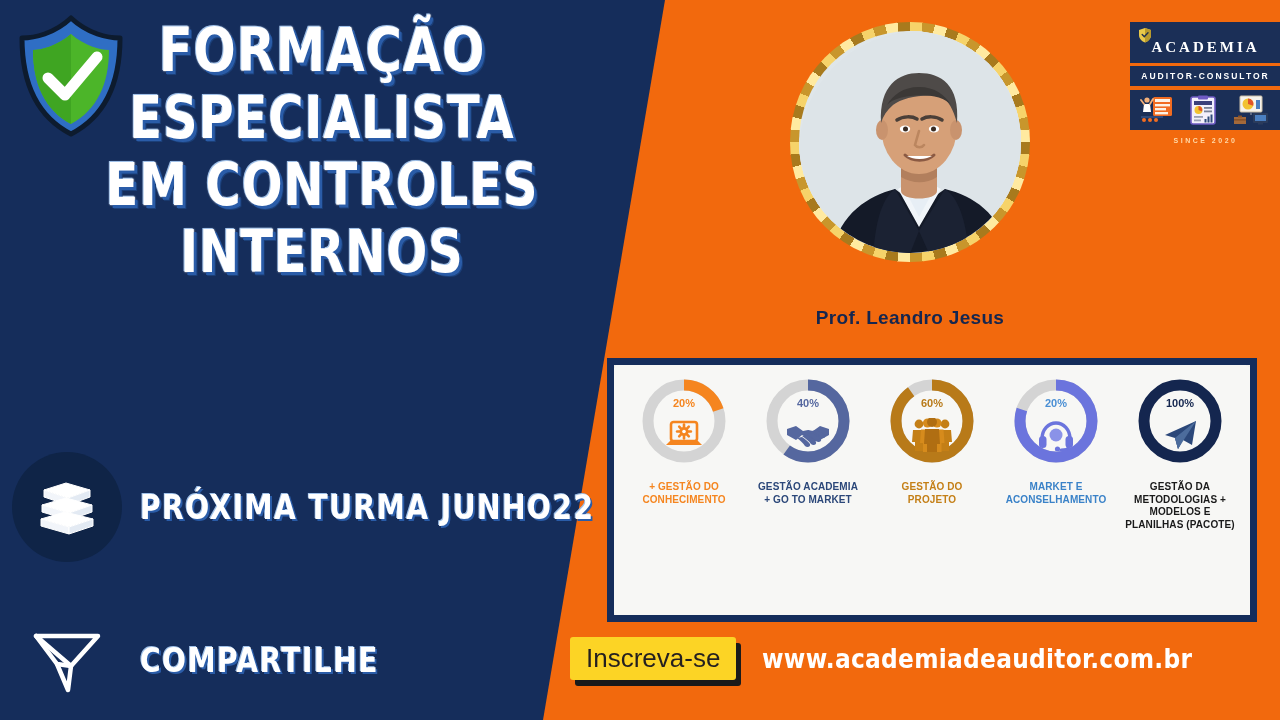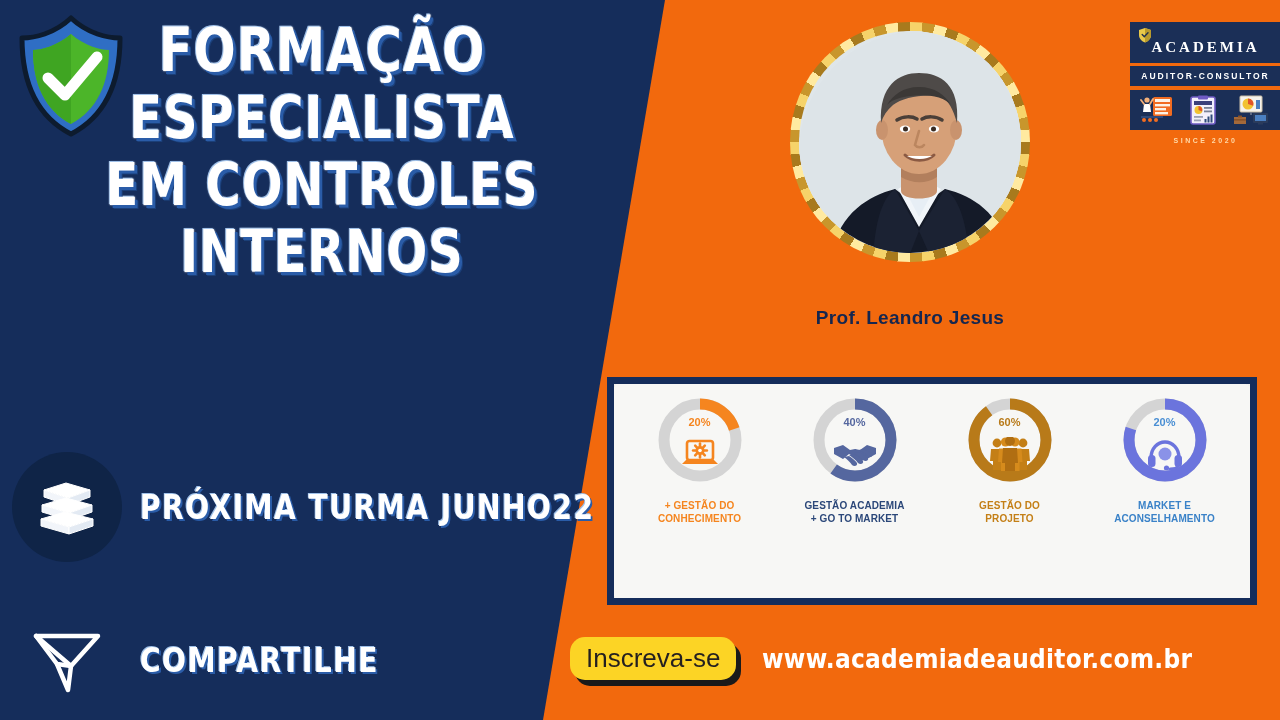--- a/index.html
+++ b/index.html
@@ -144,22 +144,22 @@
   }
   .brand-since {
     text-align:center; margin-top:7px;
     font-family:"Liberation Sans", sans-serif;
     font-weight:700; font-size:7px; letter-spacing:2.5px;
     color:#ffd9a8;
   }
 
   
   .info-card {
-    position:absolute; left:607px; top:377px;
-    width:650px; height:228px;
+    position:absolute; left:607px; top:358px;
+    width:650px; height:264px;
     background:#152d5b; padding:7px;
   }
   .info-card-inner {
     width:100%; height:100%;
     background:
       linear-gradient(127deg, rgba(0,0,0,0.035) 0 2px, transparent 2px 26px),
       linear-gradient(58deg, rgba(0,0,0,0.03) 0 1.5px, transparent 1.5px 34px),
       linear-gradient(200deg, rgba(0,0,0,0.025) 0 2px, transparent 2px 41px),
       #f7f7f5;
     display:flex; justify-content:space-around;
@@ -182,21 +182,21 @@
     margin-top:0;
     font-family:Liberation Sans, sans-serif;
     font-weight:700; font-size:10px; line-height:1.25;
     letter-spacing:0.1px;
   }
 
   
   .cta-row { position:absolute; left:570px; top:637px; display:flex; align-items:center; }
   .cta-btn {
     background:#fcd425; color:#231f20;
-    border:none; border-radius:15px;
+    border:none; border-radius:3px;
     padding:8px 16px 9px;
     font-family:"Liberation Sans", sans-serif;
     font-weight:400; font-size:26px; line-height:1;
     box-shadow:5px 6px 0 #1a1a1a;
     cursor:pointer;
   }
   .cta-url {
     margin-left:26px; color:#ffffff;
     font-family:"DejaVu Sans Condensed","Liberation Sans", sans-serif;
     font-weight:700; font-size:27px; letter-spacing:0.3px;
@@ -489,20 +489,41 @@
               <circle cx="19" cy="16" r="6.5" fill="#8a92e8"></circle>
             </svg>
           </div>
         </div>
         <div class="step-label" style="color:#3a82c8">
           <div>MARKET E</div>
           <div>ACONSELHAMENTO</div>
         </div>
       </div>
 
+      <div class="step">
+        <div class="donut">
+          <svg width="92" height="92" viewBox="0 0 92 92">
+            <circle cx="46" cy="46" r="36" fill="none" stroke="#14264f" stroke-width="11"></circle>
+          </svg>
+          <div class="pct" style="color:#14264f">100%</div>
+          <div class="glyph">
+            <svg width="38" height="34" viewBox="0 0 38 34">
+              <path d="M35 3 L4 17 L14 20 L17 31 L22 22 L31 27 Z" fill="#2b4779"></path>
+              <path d="M35 3 L14 20 L17 31 L22 22 Z" fill="#3d5c93"></path>
+              <path d="M35 3 L14 20 L17 31 Z" fill="#50709f" opacity="0.8"></path>
+            </svg>
+          </div>
+        </div>
+        <div class="step-label" style="color:#1a1a1a">
+          <div>GESTÃO DA</div>
+          <div>METODOLOGIAS +</div>
+          <div>MODELOS E</div>
+          <div>PLANILHAS (PACOTE)</div>
+        </div>
+      </div>
 
     </div>
   </div>
 
   <div class="cta-row">
     <button class="cta-btn">Inscreva-se</button>
     <div class="cta-url">www.academiadeauditor.com.br</div>
   </div>
 
 </div>

